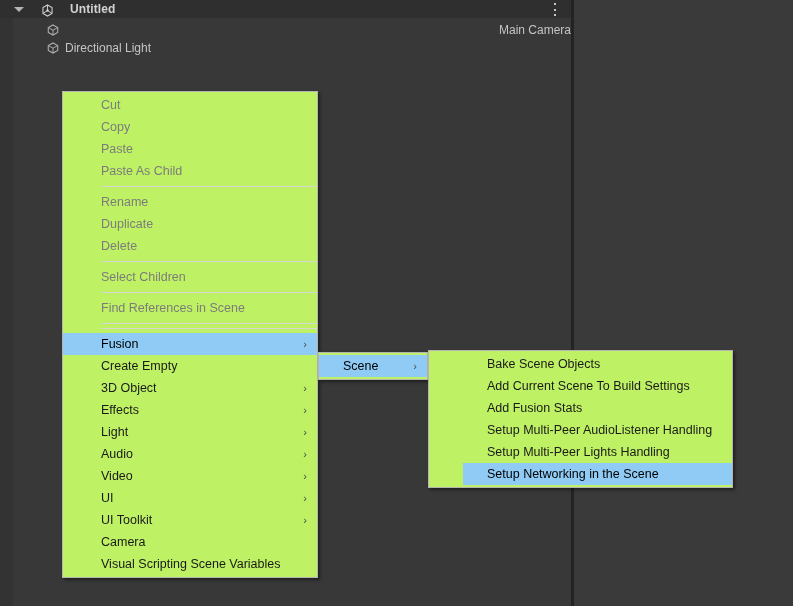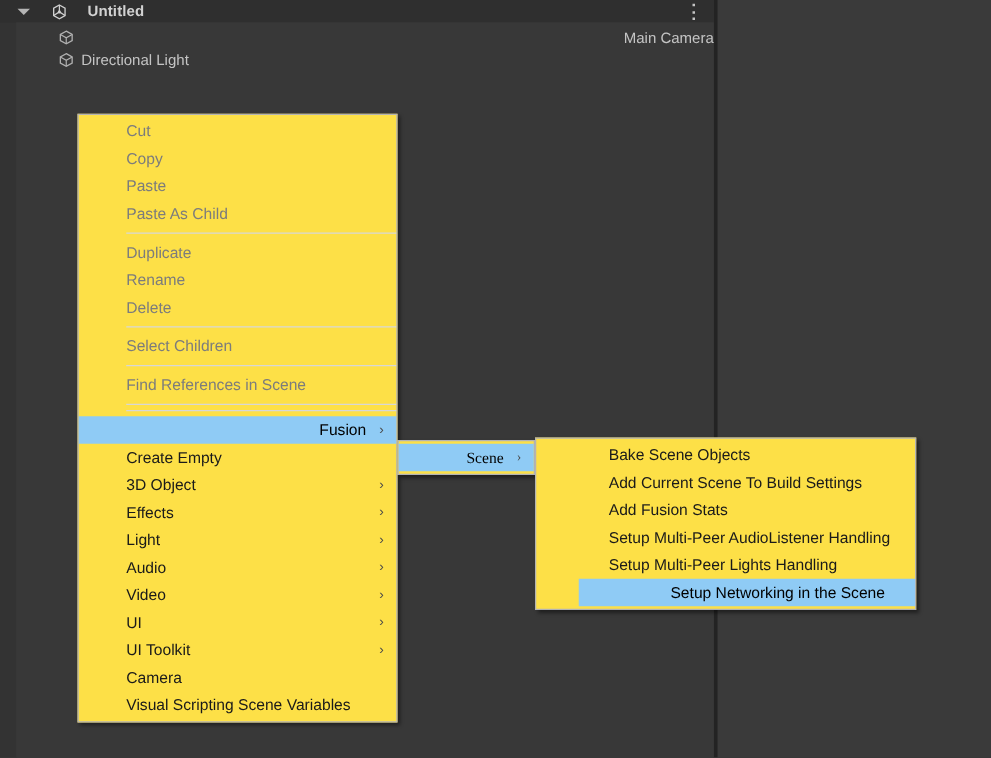--- a/index.html
+++ b/index.html
@@ -115,21 +115,21 @@
     flex: 0 0 auto;
   }
   .go-label {
     color: #c4c4c4;
     font-size: 12px;
   }
 
   
   .menu-panel {
     position: absolute;
-    background: #fde047;
+    background: #bef264;
     border: 1px solid #b4b4b4;
     box-shadow: 2px 2px 3px rgba(0,0,0,0.45);
     box-sizing: border-box;
     padding: 2px 0;
   }
   .menu-item {
     position: relative;
     height: 22px;
     line-height: 22px;
     font-size: 12.5px;
@@ -139,21 +139,20 @@
     white-space: nowrap;
     box-sizing: border-box;
     cursor: default;
   }
   .menu-item.disabled {
     color: #7c7c7c;
   }
   .menu-item.highlighted {
     background: #8fcbf5;
     color: #000000;
-    text-align: right;
   }
   .menu-sep {
     height: 1px;
     background: #d7d7d7;
     margin: 4px 0 4px 38px;
   }
   .submenu-arrow {
     position: absolute;
     right: 10px;
     top: 0;
@@ -167,21 +166,21 @@
     left: 62px;
     top: 91px;
     width: 256px;
   }
   
   #submenu-fusion {
     left: 318px;
     top: 352px;
     width: 110px;
   }
-  #submenu-fusion .menu-item { padding-left: 24px; font-family: Liberation Serif, serif; }
+  #submenu-fusion .menu-item { padding-left: 24px; }
 
   
   #submenu-scene {
     left: 428px;
     top: 350px;
     width: 305px;
   }
   #submenu-scene .menu-item { padding-left: 24px; margin-left: 34px; }
 </style>
 </head>
@@ -239,22 +238,22 @@
 
     </div>
   </div>
 
   <div class="menu-panel" id="context-menu-main">
       <div class="menu-item disabled"><span>Cut</span></div>
       <div class="menu-item disabled"><span>Copy</span></div>
       <div class="menu-item disabled"><span>Paste</span></div>
       <div class="menu-item disabled"><span>Paste As Child</span></div>
       <div class="menu-sep"></div>
+      <div class="menu-item disabled"><span>Rename</span></div>
       <div class="menu-item disabled"><span>Duplicate</span></div>
-      <div class="menu-item disabled"><span>Rename</span></div>
       <div class="menu-item disabled"><span>Delete</span></div>
       <div class="menu-sep"></div>
       <div class="menu-item disabled"><span>Select Children</span></div>
       <div class="menu-sep"></div>
       <div class="menu-item disabled"><span>Find References in Scene</span></div>
       <div class="menu-sep"></div>
       <div class="menu-sep"></div>
       <div class="menu-item highlighted"><span>Fusion</span><span class="submenu-arrow">›</span></div>
       <div class="menu-item"><span>Create Empty</span></div>
       <div class="menu-item"><span>3D Object</span><span class="submenu-arrow">›</span></div>

